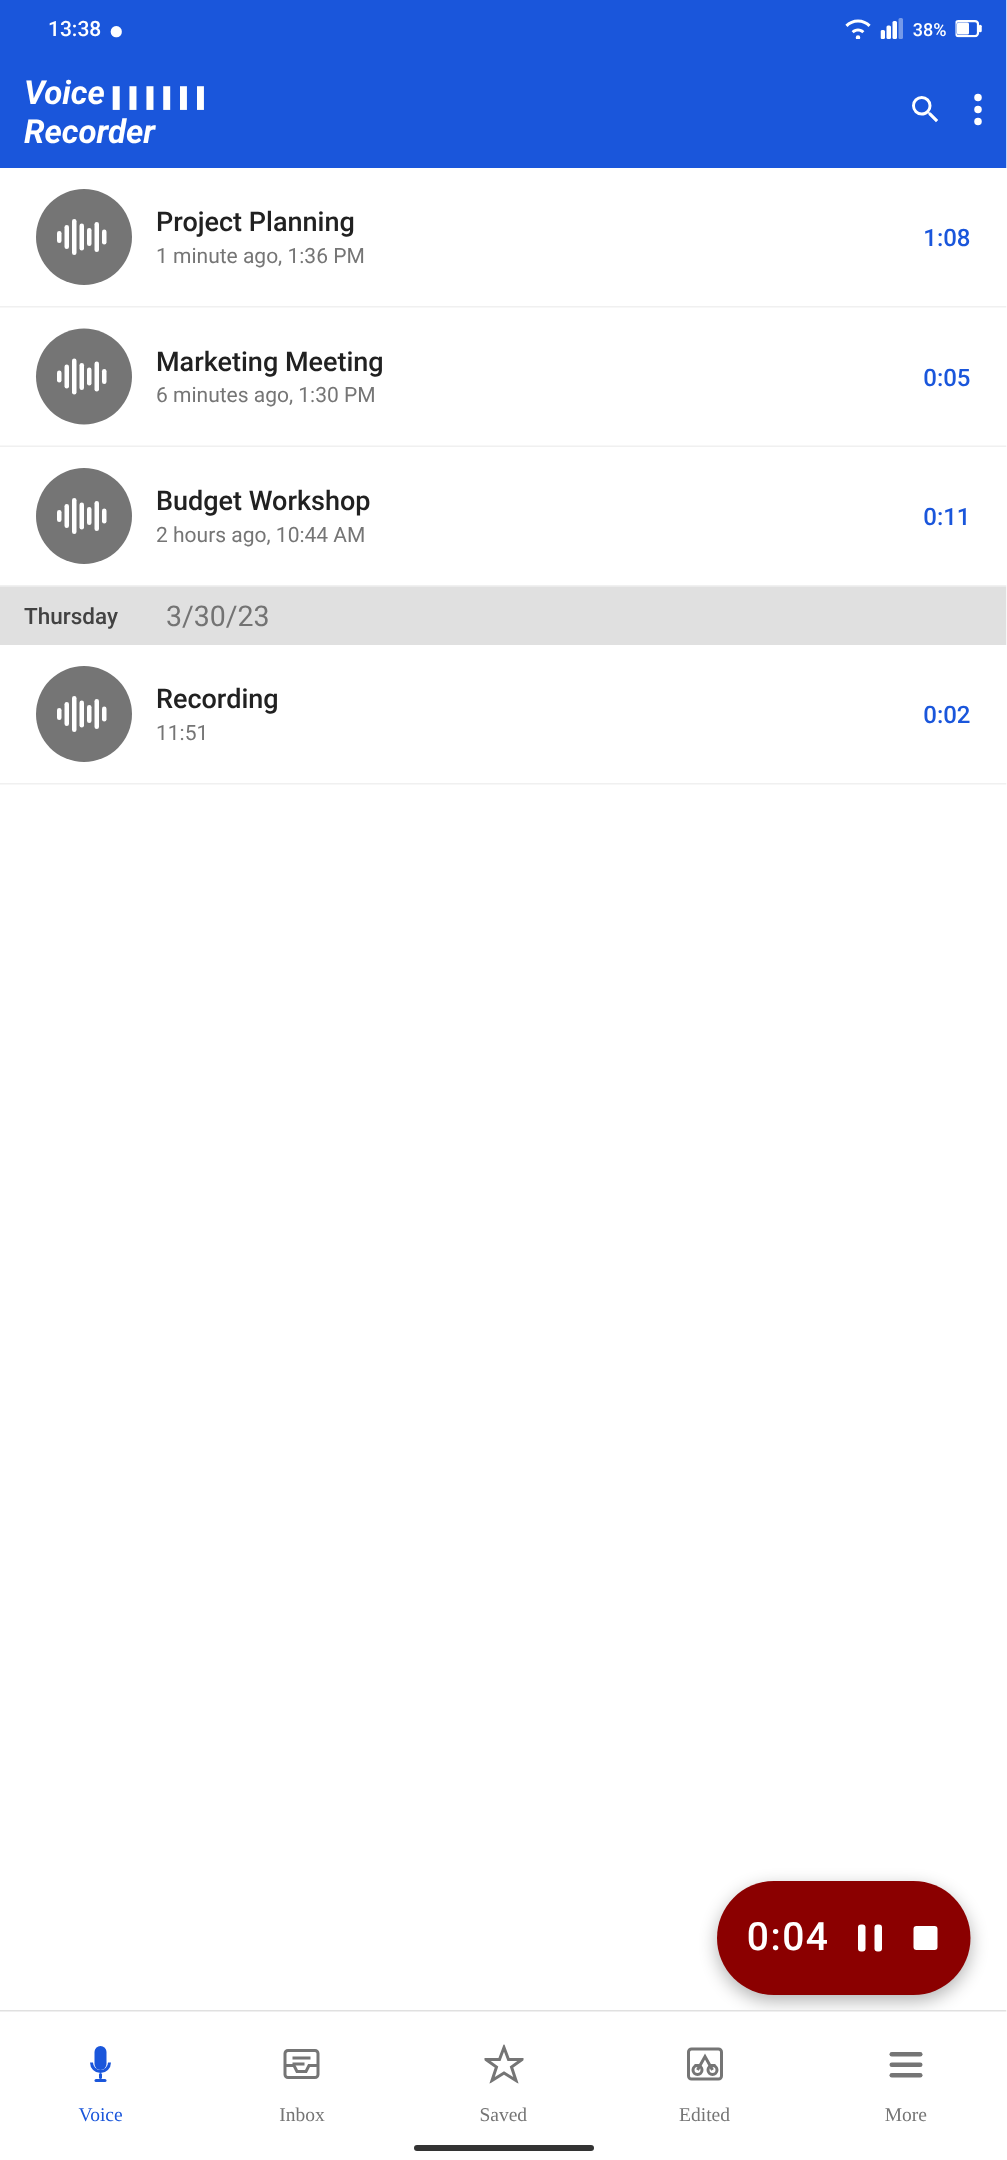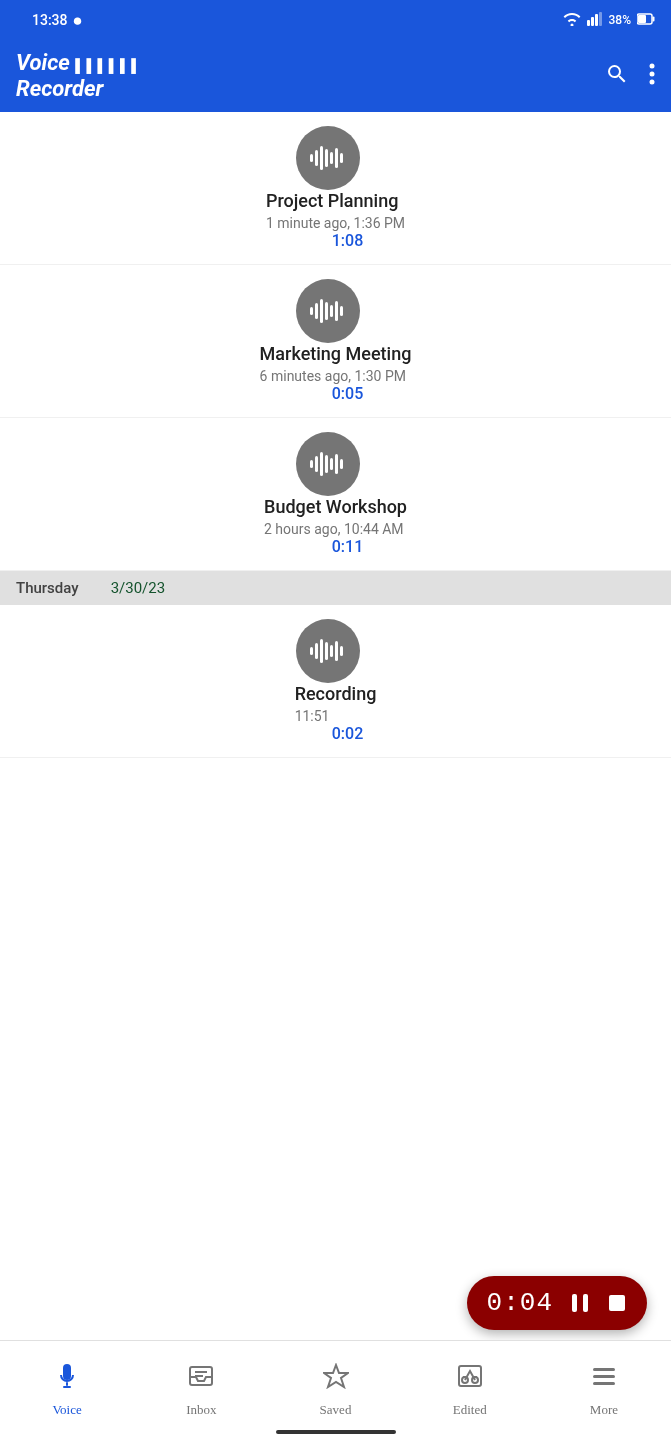--- a/index.html
+++ b/index.html
@@ -49,21 +49,20 @@
 
     
     .recording-list { background: #fff; }
 
     .recording-item {
       display: flex;
       align-items: center;
       padding: 14px 24px;
       border-bottom: 1px solid #f0f0f0;
       cursor: pointer;
-      flex-direction: column;
     }
     .waveform-icon {
       width: 64px;
       height: 64px;
       background: #757575;
       border-radius: 50%;
       display: flex;
       align-items: center;
       justify-content: center;
       flex-shrink: 0;
@@ -95,38 +94,37 @@
       display: flex;
       align-items: center;
       gap: 32px;
     }
     .date-day {
       font-size: 15px;
       color: #424242;
       font-weight: 500;
     }
     .date-full {
-      font-size: 15px;
-      color: #14532d;
+      font-size: 19px;
+      color: #737373;
     }
 
     
     .player-pill {
       position: absolute;
       bottom: 110px;
       right: 24px;
       background: #8b0000;
       border-radius: 50px;
       display: flex;
       align-items: center;
       padding: 0 20px;
-      height: 54px;
+      height: 76px;
       gap: 16px;
       box-shadow: 0 4px 12px rgba(0,0,0,0.3);
-      font-family: Liberation Mono, monospace;
     }
     .player-time {
       color: white;
       font-size: 26px;
       font-weight: 500;
       letter-spacing: 1px;
     }
     .player-btn {
       color: white;
       font-size: 22px;

